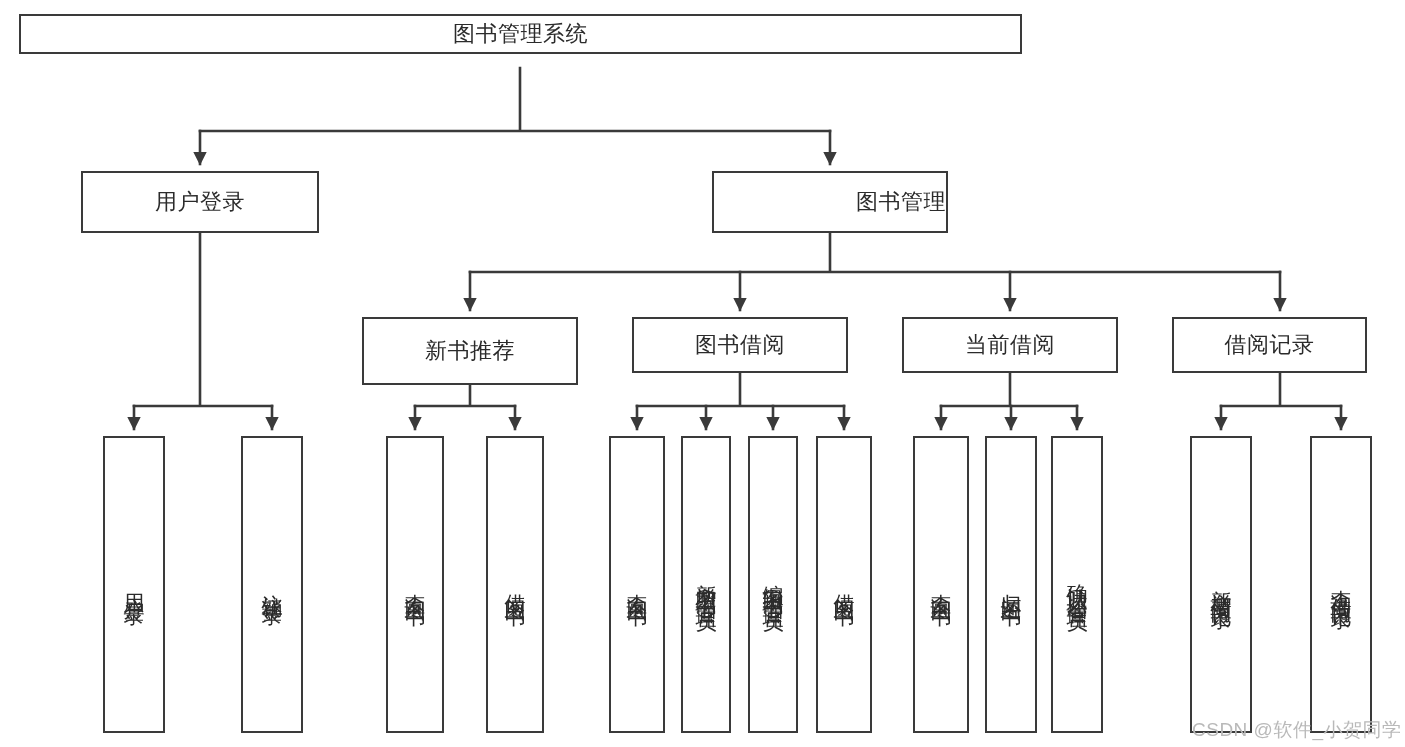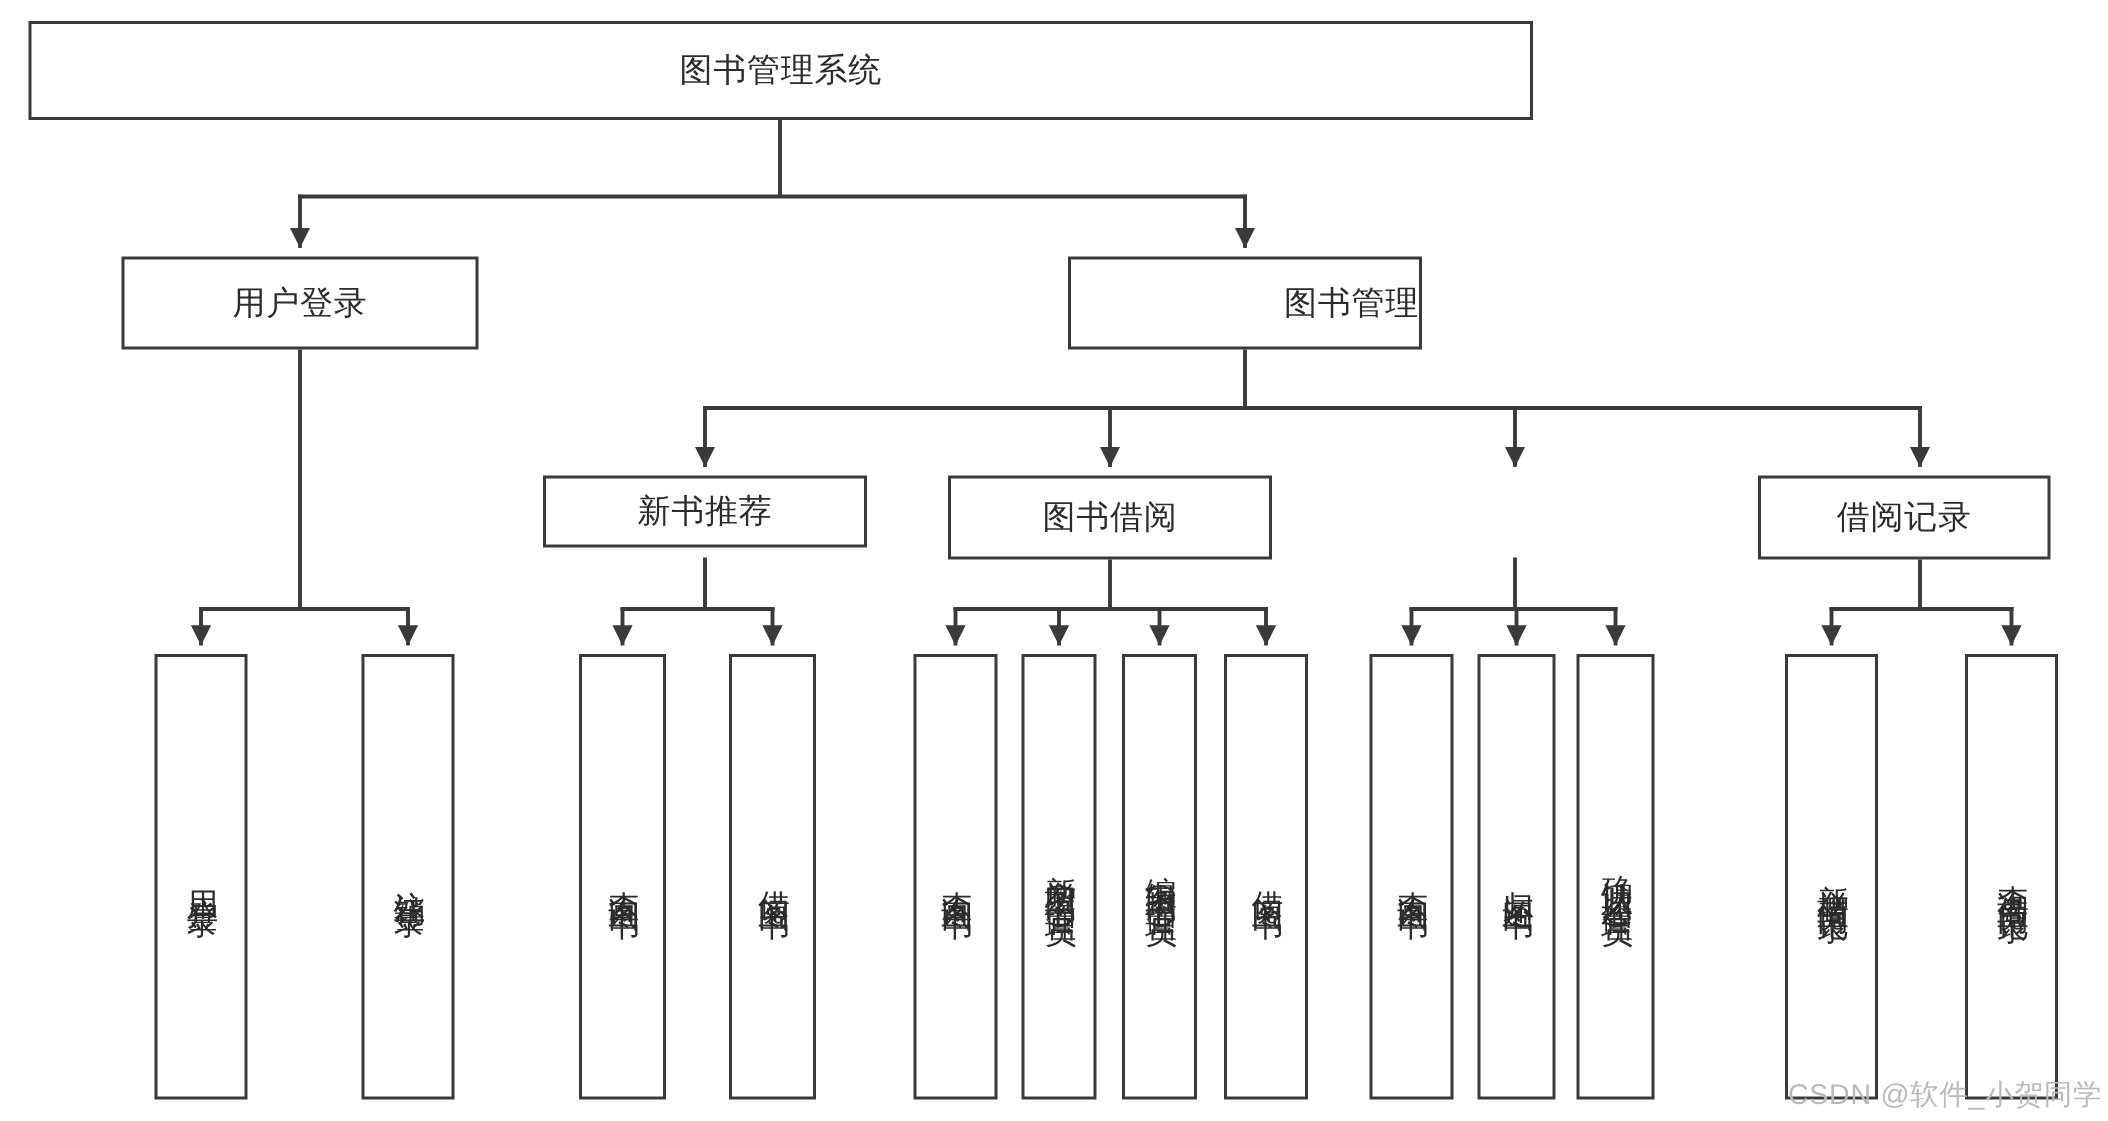--- a/index.html
+++ b/index.html
@@ -99,36 +99,39 @@
       <path d="M 941 406 L 941 429" marker-end="url(#arrow)"></path>
       <path d="M 1011 406 L 1011 429" marker-end="url(#arrow)"></path>
       <path d="M 1077 406 L 1077 429" marker-end="url(#arrow)"></path>
 
       <path d="M 1280 373 L 1280 406 M 1221 406 L 1341 406"></path>
       <path d="M 1221 406 L 1221 429" marker-end="url(#arrow)"></path>
       <path d="M 1341 406 L 1341 429" marker-end="url(#arrow)"></path>
     </g>
   </svg>
 
-  <div class="node-box" style="left:19px; top:14px; width:1003px; height:66px;">
+  <div class="node-box" style="left:19px; top:14px; width:1003px; height:40px;">
     <span class="node-label">图书管理系统</span>
   </div>
 
   <div class="node-box" style="left:81px; top:171px; width:238px; height:62px;">
     <span class="node-label">用户登录</span>
   </div>
   <div class="node-box" style="left:712px; top:171px; width:236px; height:62px;justify-content:flex-end;">
     <span class="node-label">图书管理</span>
   </div>
 
-  <div class="node-box" style="left:362px; top:317px; width:216px; height:48px;">
+  <div class="node-box" style="left:362px; top:317px; width:216px; height:68px;">
     <span class="node-label">新书推荐</span>
   </div>
   <div class="node-box" style="left:632px; top:317px; width:216px; height:56px;font-family:Liberation Serif, serif;">
     <span class="node-label">图书借阅</span>
+  </div>
+  <div class="node-box" style="left:902px; top:317px; width:216px; height:56px;">
+    <span class="node-label">当前借阅</span>
   </div>
   <div class="node-box" style="left:1172px; top:317px; width:195px; height:56px;">
     <span class="node-label">借阅记录</span>
   </div>
 
   <div class="node-box vertical" style="left:103px; top:436px; width:62px; height:297px;">
     <span class="node-label">用户登录</span>
   </div>
   <div class="node-box vertical" style="left:241px; top:436px; width:62px; height:297px;">
     <span class="node-label">注销登录</span>

